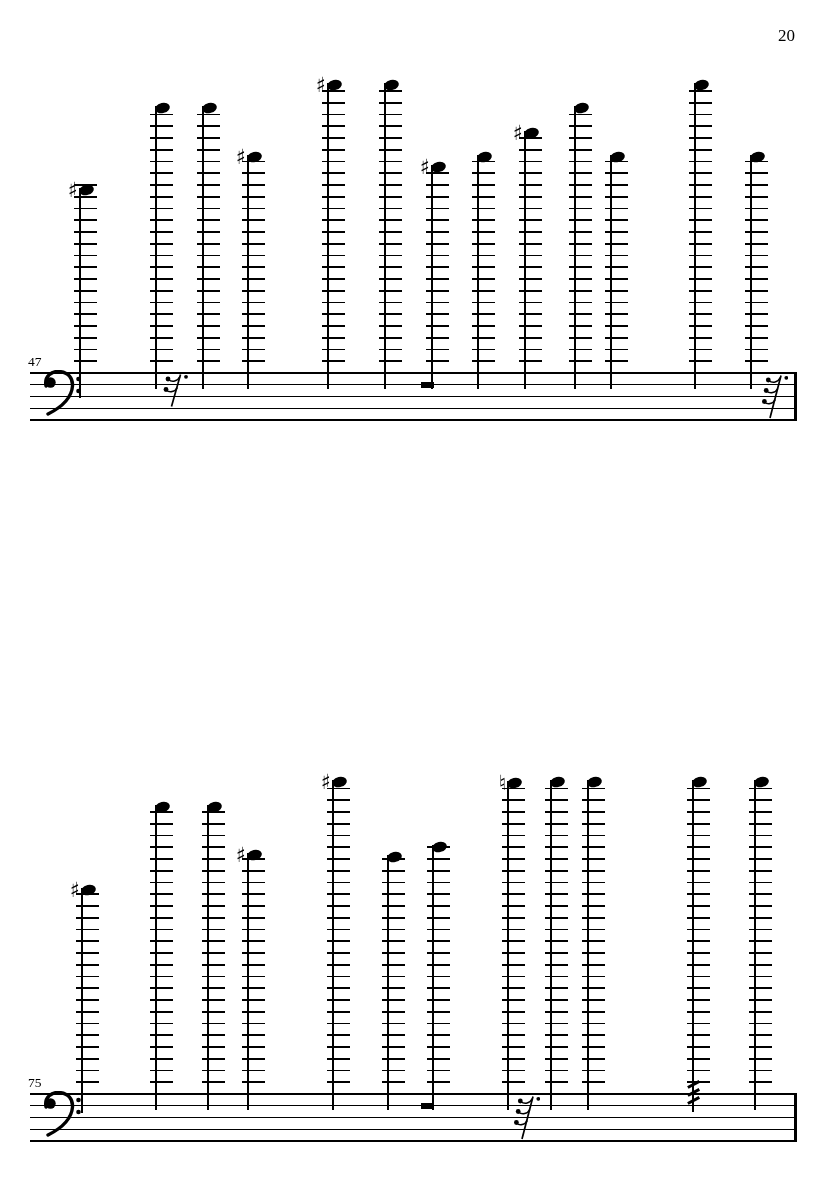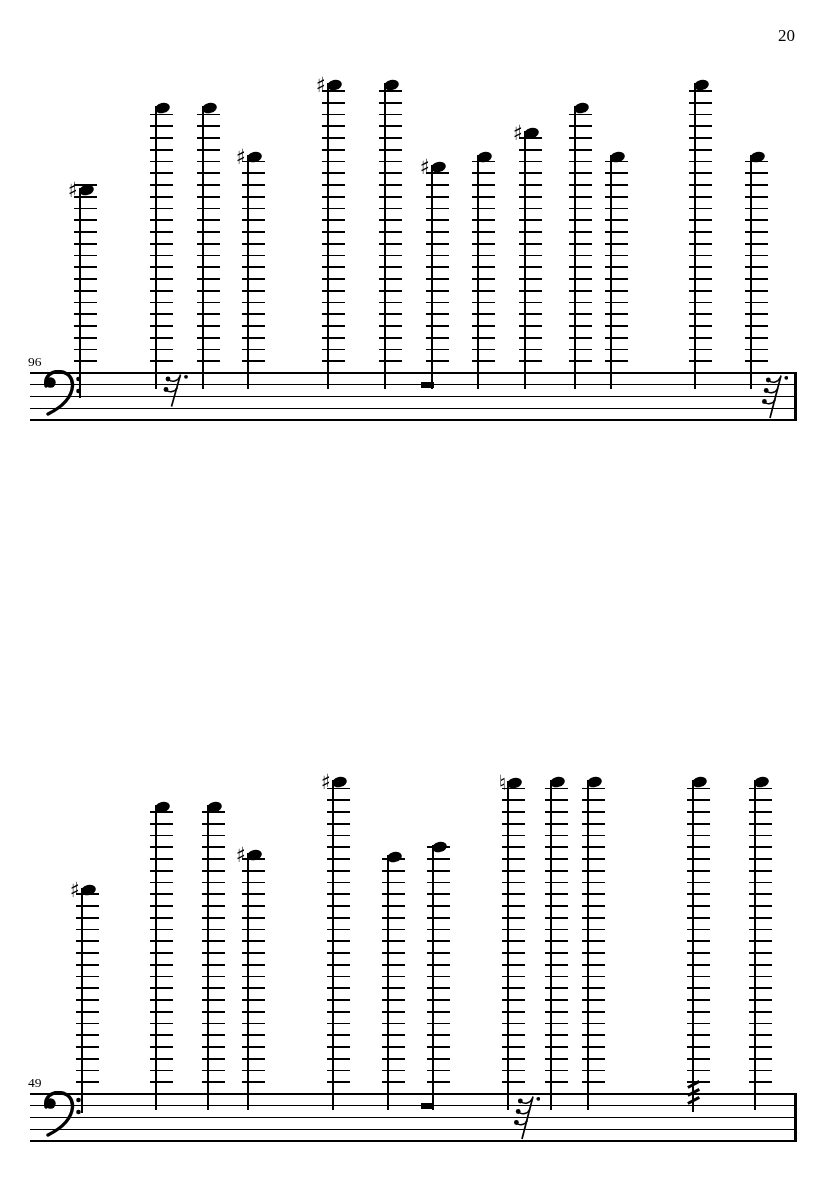--- a/index.html
+++ b/index.html
@@ -21,21 +21,21 @@
 
 <div class="page">
   <div class="pagenum">20</div>
   <div id="score" class="abs" style="left:0;top:0;width:835px;height:1181px;">
       <div class="abs staffline" style="left: 30px; top: 372.4px; width: 767px; height: 1.2px;"></div>
       <div class="abs staffline" style="left: 30px; top: 384.15px; width: 767px; height: 1.2px;"></div>
       <div class="abs staffline" style="left: 30px; top: 395.9px; width: 767px; height: 1.2px;"></div>
       <div class="abs staffline" style="left: 30px; top: 407.65px; width: 767px; height: 1.2px;"></div>
       <div class="abs staffline" style="left: 30px; top: 419.4px; width: 767px; height: 1.2px;"></div>
       <div class="abs bar" style="left: 794px; top: 372.4px; width: 2.8px; height: 48.2px;"></div>
-      <div class="abs mnum" style="left: 28px; top: 354px;">96</div>
+      <div class="abs mnum" style="left: 28px; top: 354px;">47</div>
       <div class="abs svgbox" style="left: 42px; top: 370px; width: 40px; height: 46px;">
         <svg width="40" height="46" viewBox="0 0 40 46">
           <circle cx="8.5" cy="12.5" r="5.2" fill="#000"></circle>
           <path d="M 4 16 C 2 6, 10 1, 17 1.5 C 26 2, 31 8, 30.5 16 C 29.5 30, 16 39, 6 44" fill="none" stroke="#000" stroke-width="3.4" stroke-linecap="round"></path>
           <circle cx="36.5" cy="9" r="2.3" fill="#000"></circle>
           <circle cx="36.5" cy="21" r="2.3" fill="#000"></circle>
         </svg>
       </div>
       <div class="abs stem" style="left: 79.1px; top: 188px; width: 1.8px; height: 210px;"></div>
       <div class="abs head" style="left: 79px; top: 184.8px; width: 15px; height: 10.4px;"></div>
@@ -353,21 +353,21 @@
           <circle cx="2.4" cy="27.5" r="2.4" fill="#000"></circle>
           <circle cx="24.3" cy="3.8" r="1.9" fill="#000"></circle>
         </svg>
       </div>
       <div class="abs staffline" style="left: 30px; top: 1093.4px; width: 767px; height: 1.2px;"></div>
       <div class="abs staffline" style="left: 30px; top: 1105.15px; width: 767px; height: 1.2px;"></div>
       <div class="abs staffline" style="left: 30px; top: 1116.9px; width: 767px; height: 1.2px;"></div>
       <div class="abs staffline" style="left: 30px; top: 1128.65px; width: 767px; height: 1.2px;"></div>
       <div class="abs staffline" style="left: 30px; top: 1140.4px; width: 767px; height: 1.2px;"></div>
       <div class="abs bar" style="left: 794px; top: 1093.4px; width: 2.8px; height: 48.2px;"></div>
-      <div class="abs mnum" style="left: 28px; top: 1075px;">49</div>
+      <div class="abs mnum" style="left: 28px; top: 1075px;">75</div>
       <div class="abs svgbox" style="left: 42px; top: 1091px; width: 40px; height: 46px;">
         <svg width="40" height="46" viewBox="0 0 40 46">
           <circle cx="8.5" cy="12.5" r="5.2" fill="#000"></circle>
           <path d="M 4 16 C 2 6, 10 1, 17 1.5 C 26 2, 31 8, 30.5 16 C 29.5 30, 16 39, 6 44" fill="none" stroke="#000" stroke-width="3.4" stroke-linecap="round"></path>
           <circle cx="36.5" cy="9" r="2.3" fill="#000"></circle>
           <circle cx="36.5" cy="21" r="2.3" fill="#000"></circle>
         </svg>
       </div>
       <div class="abs stem" style="left: 81.1px; top: 888px; width: 1.8px; height: 225px;"></div>
       <div class="abs head" style="left: 81px; top: 884.8px; width: 15px; height: 10.4px;"></div>

